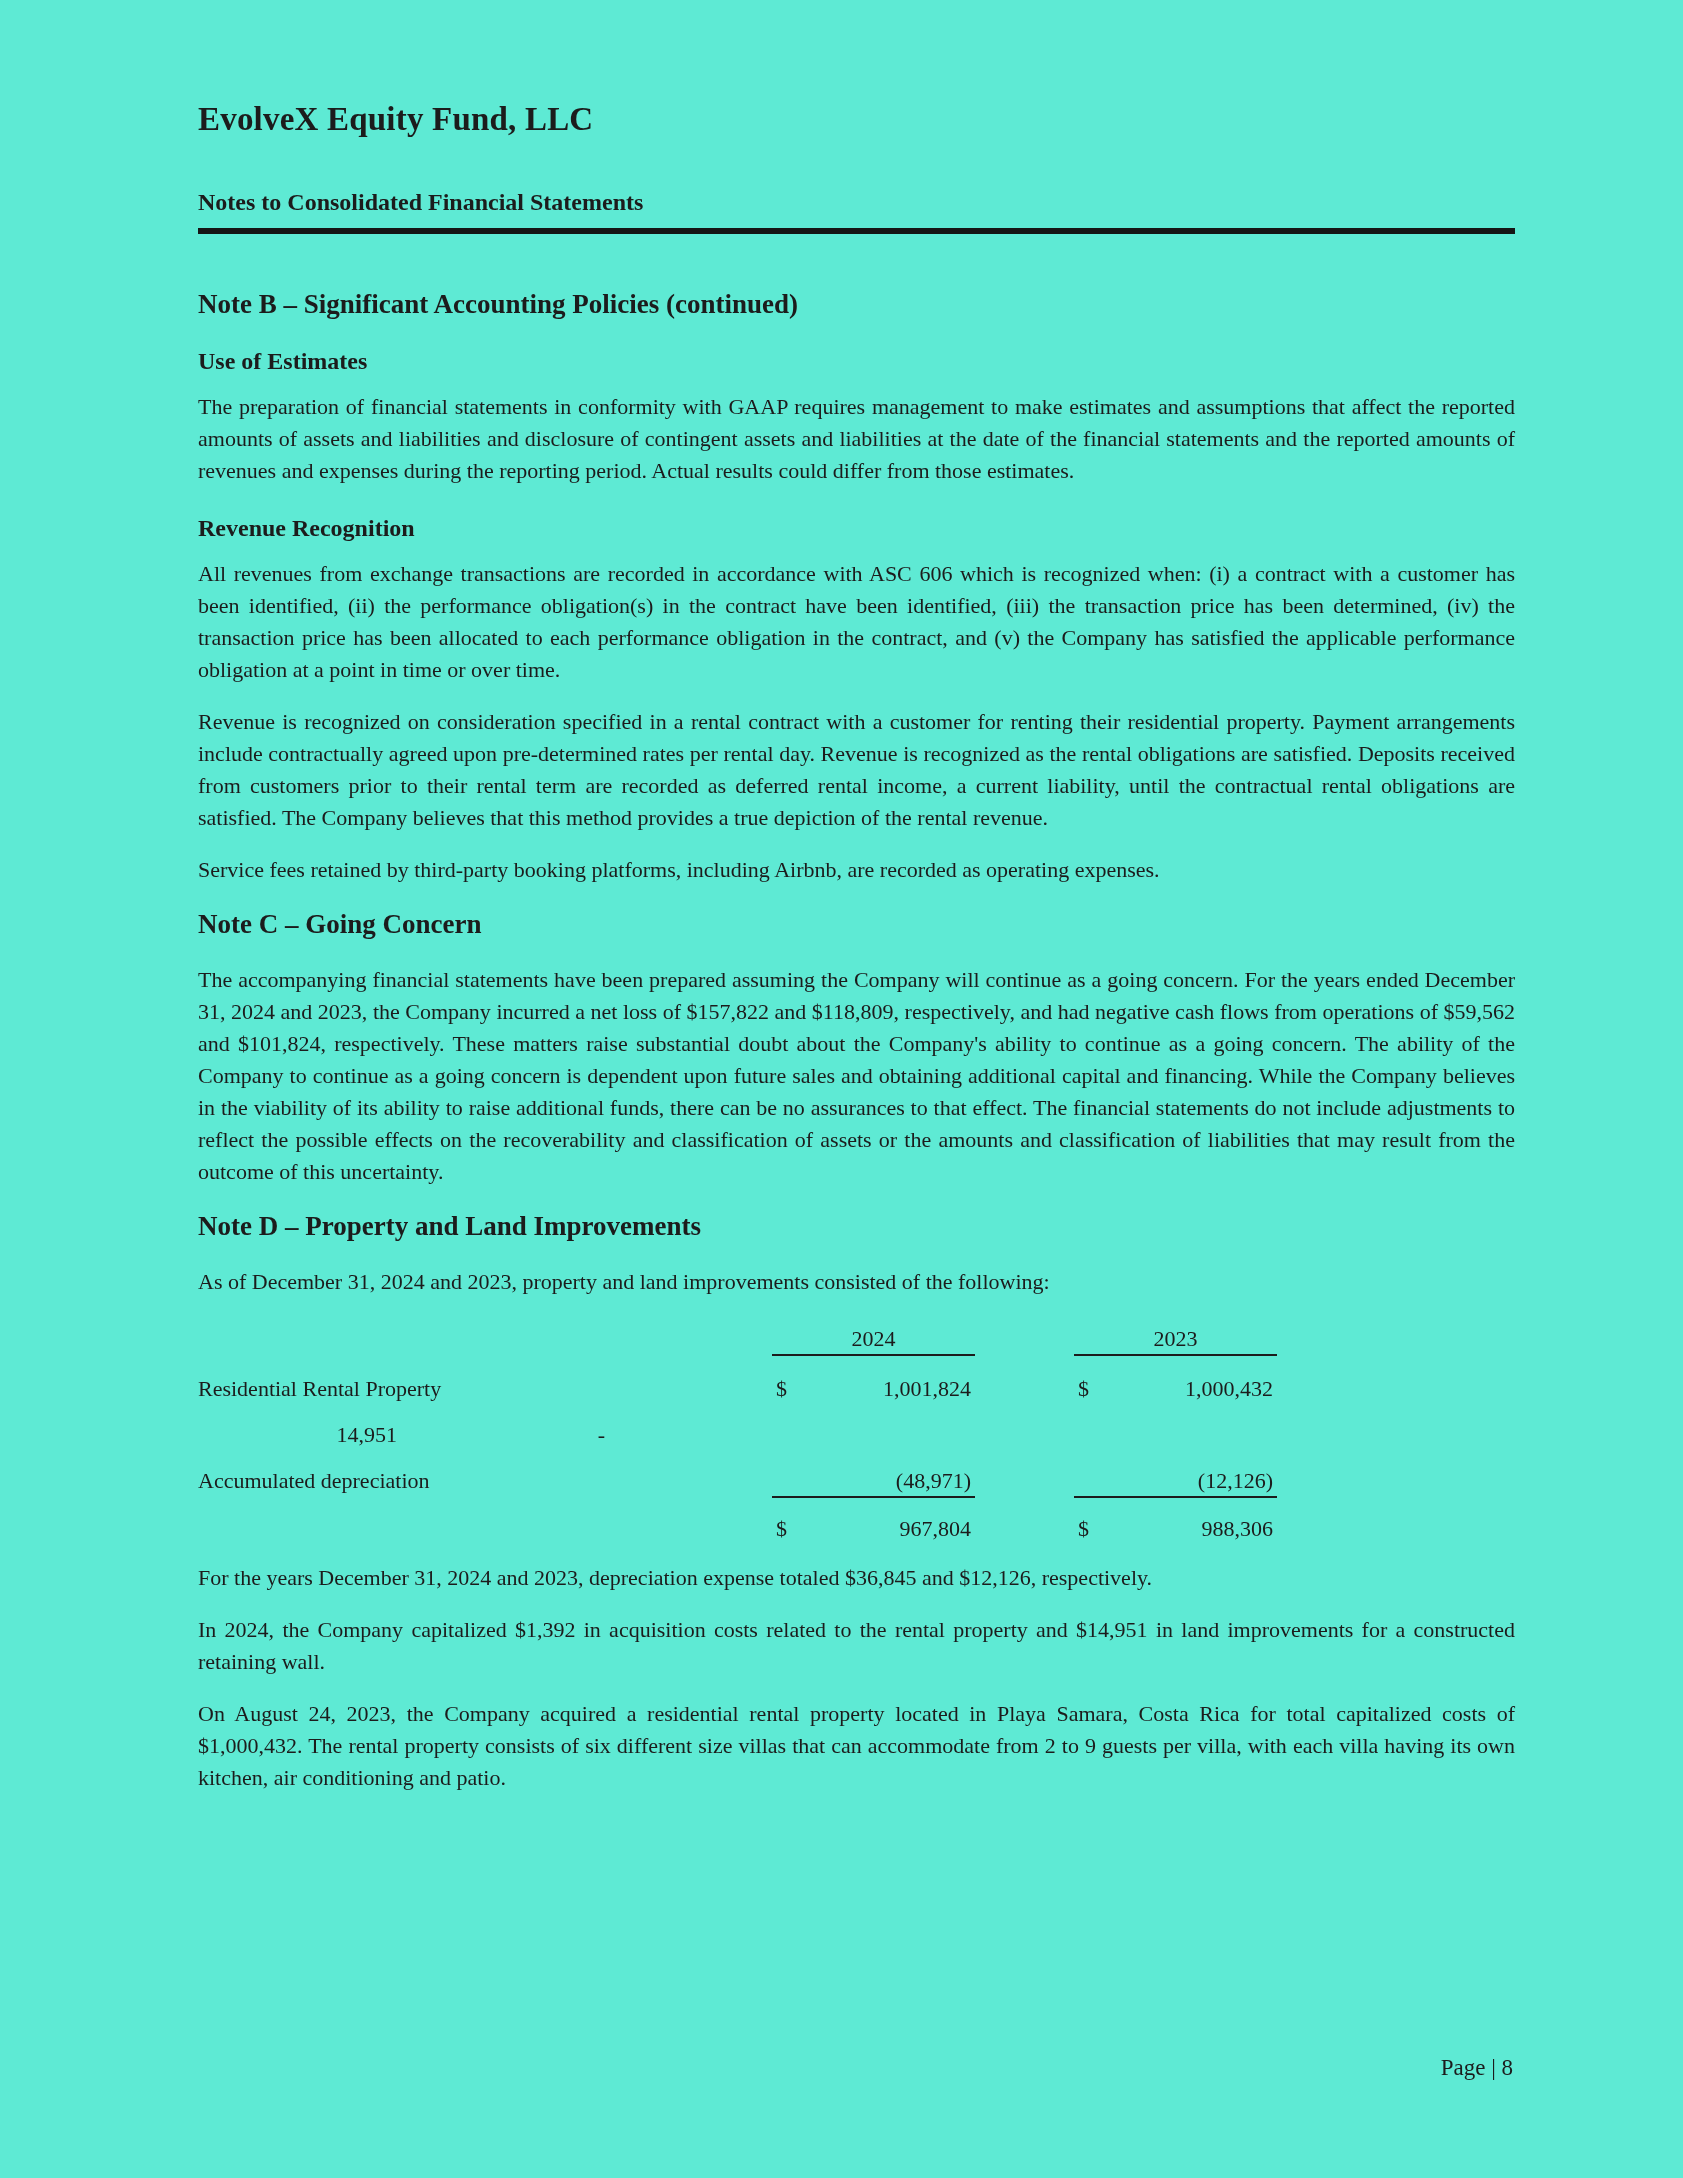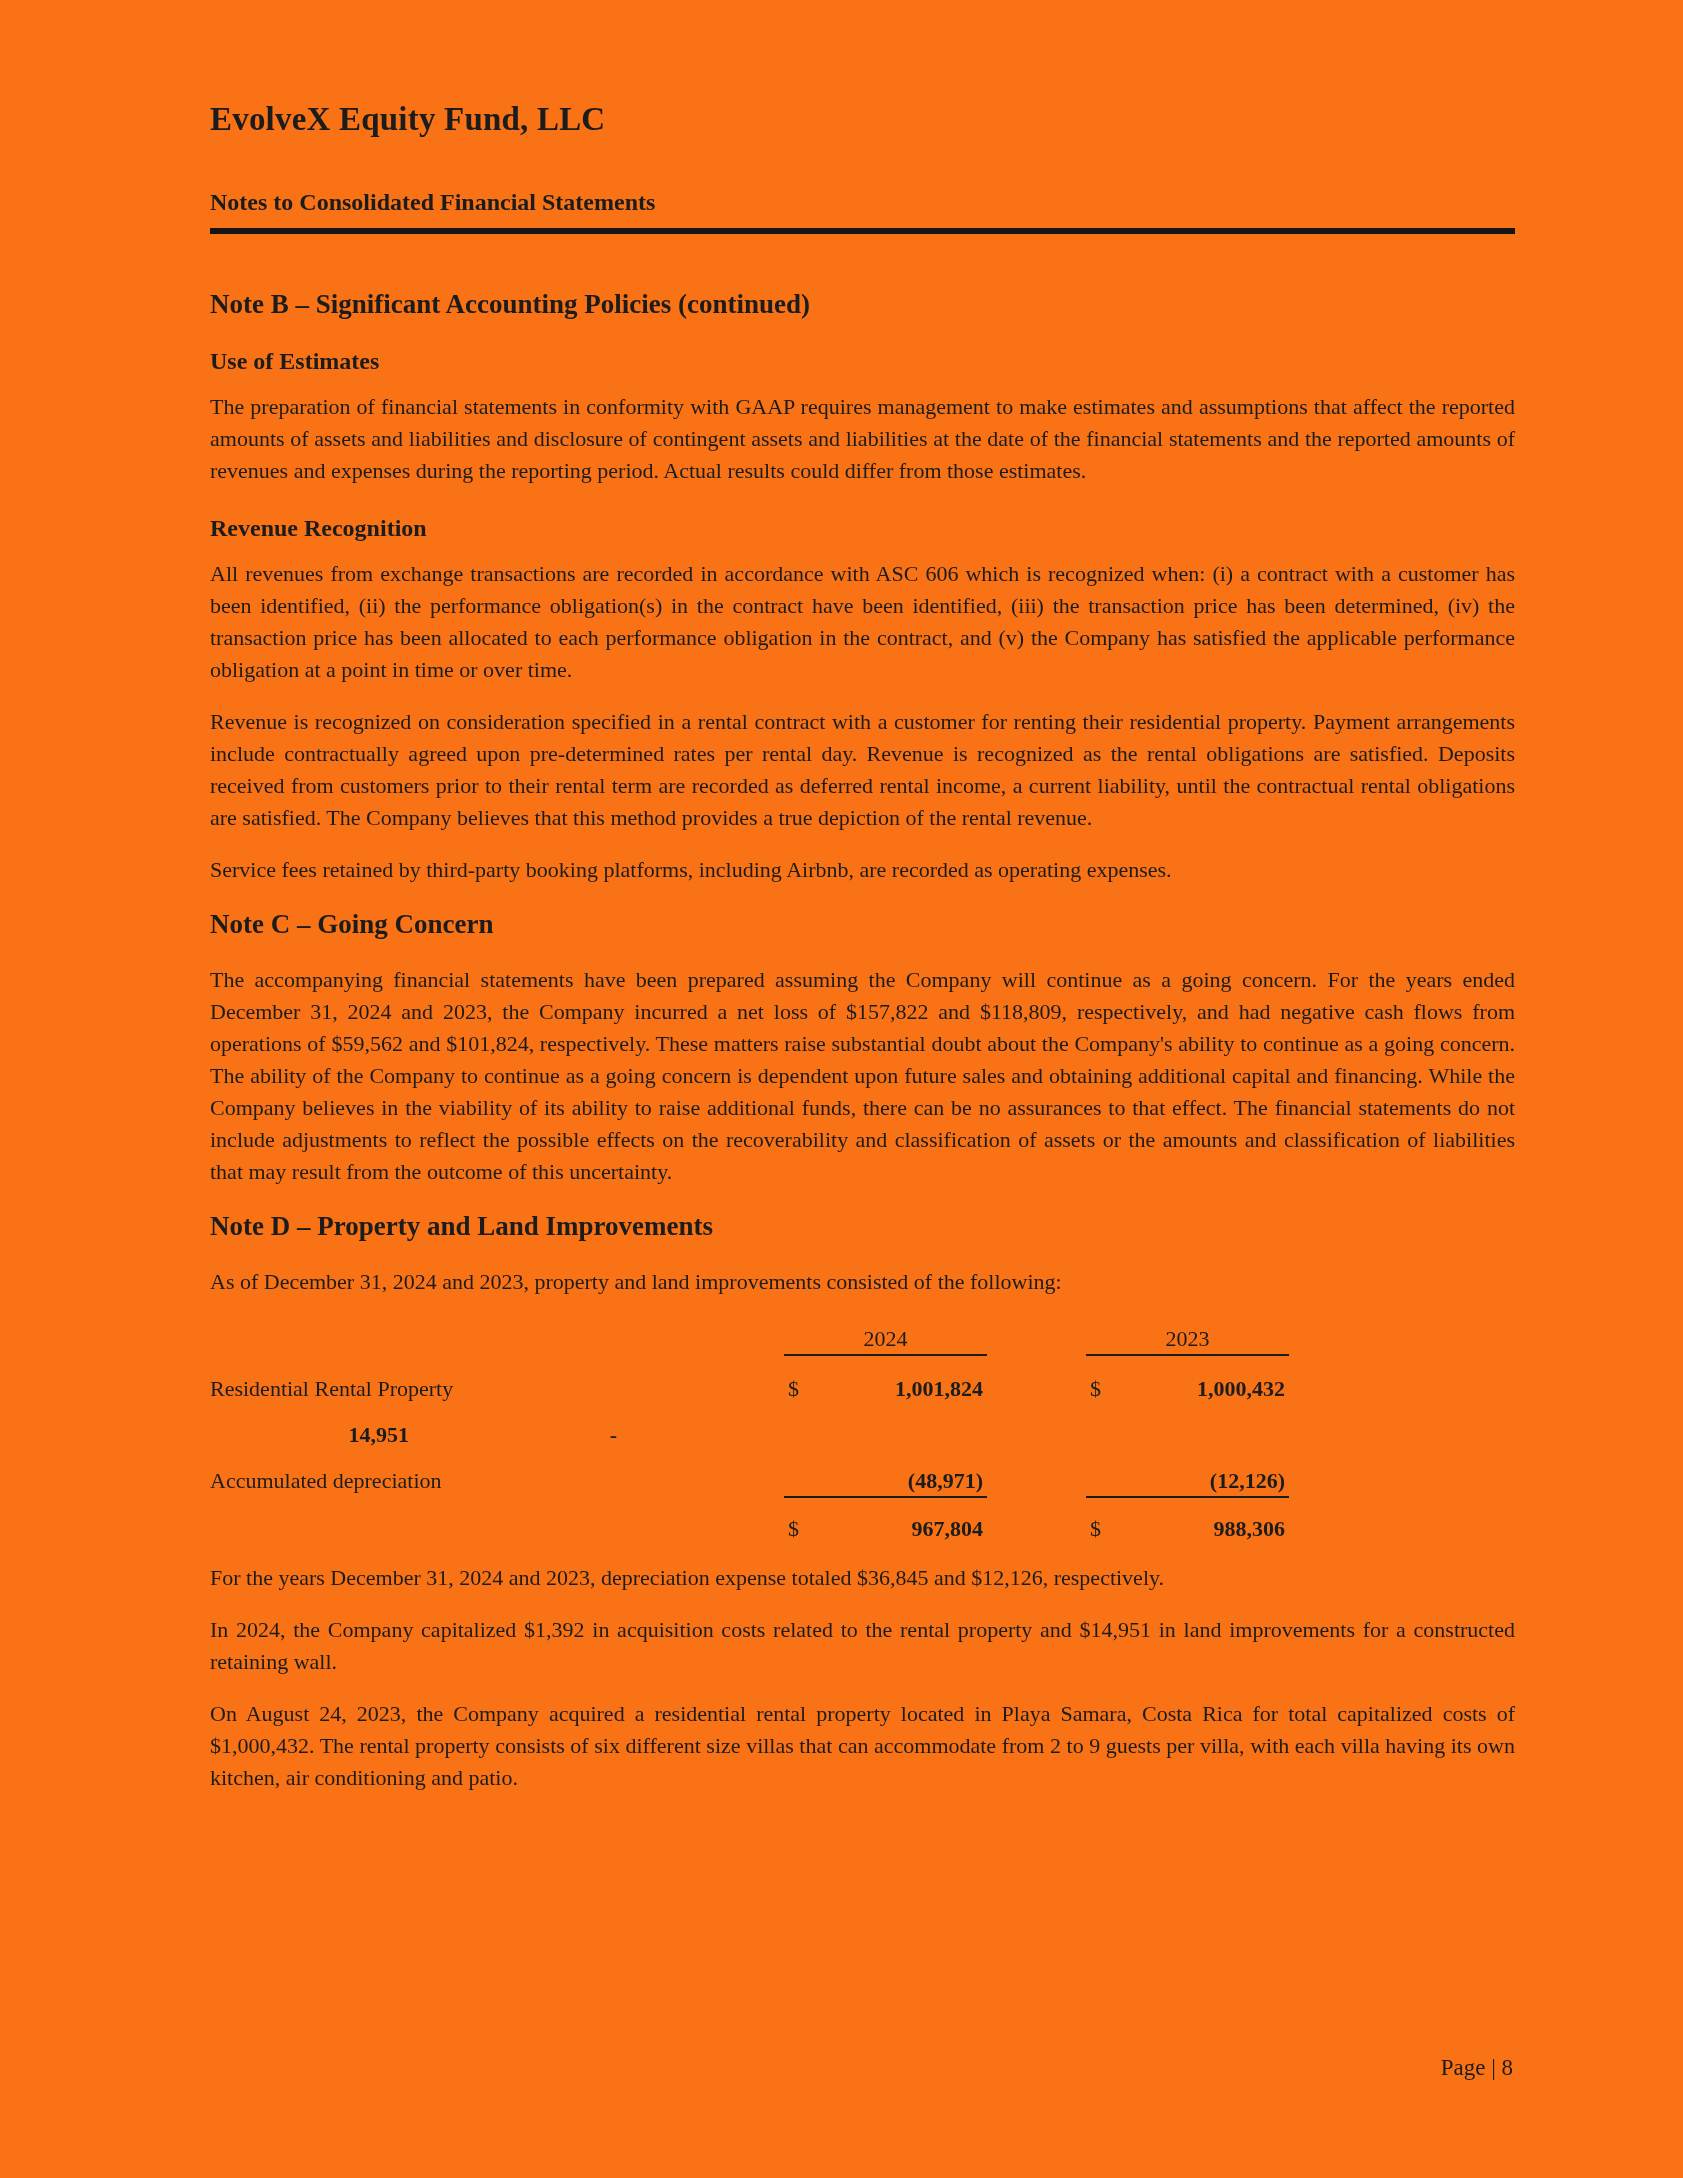--- a/index.html
+++ b/index.html
@@ -2,25 +2,24 @@
 <html><head>
 <meta charset="utf-8">
 <title>Financial Statement Notes</title>
 <style>
   * { margin: 0; padding: 0; box-sizing: border-box; }
   html, body { background: #ffffff; }
   .page {
     position: relative;
     width: 1683px;
     height: 2178px;
-    background: #f97316;
+    background: #5eead4;
     font-family: "Liberation Serif", "DejaVu Serif", serif;
     color: #1c1c1c;
     overflow: hidden;
-    padding-left: 12px;
   }
   .content {
     padding: 101px 168px 0 198px;
   }
   .company-title {
     font-size: 33px;
     font-weight: bold;
     letter-spacing: 0.2px;
     margin-bottom: 46px;
   }
@@ -75,21 +74,21 @@
   .t-col-head {
     justify-content: center;
     text-align: center;
     border-bottom: 2px solid #1c1c1c;
   }
   .t-col.underlined { border-bottom: 2px solid #1c1c1c; }
   .t-col.center-val { justify-content: center; }
   .t-head { margin-bottom: 20px; }
   .t-total { margin-top: 2px; }
   .sign { text-align: left; }
-  .val { text-align: left; font-weight: bold; }
+  .val { text-align: left; }
   
   .page-footer {
     position: absolute;
     right: 170px;
     bottom: 97px;
     font-size: 23px;
     color: #1c1c1c;
   }
 </style>
 </head>

